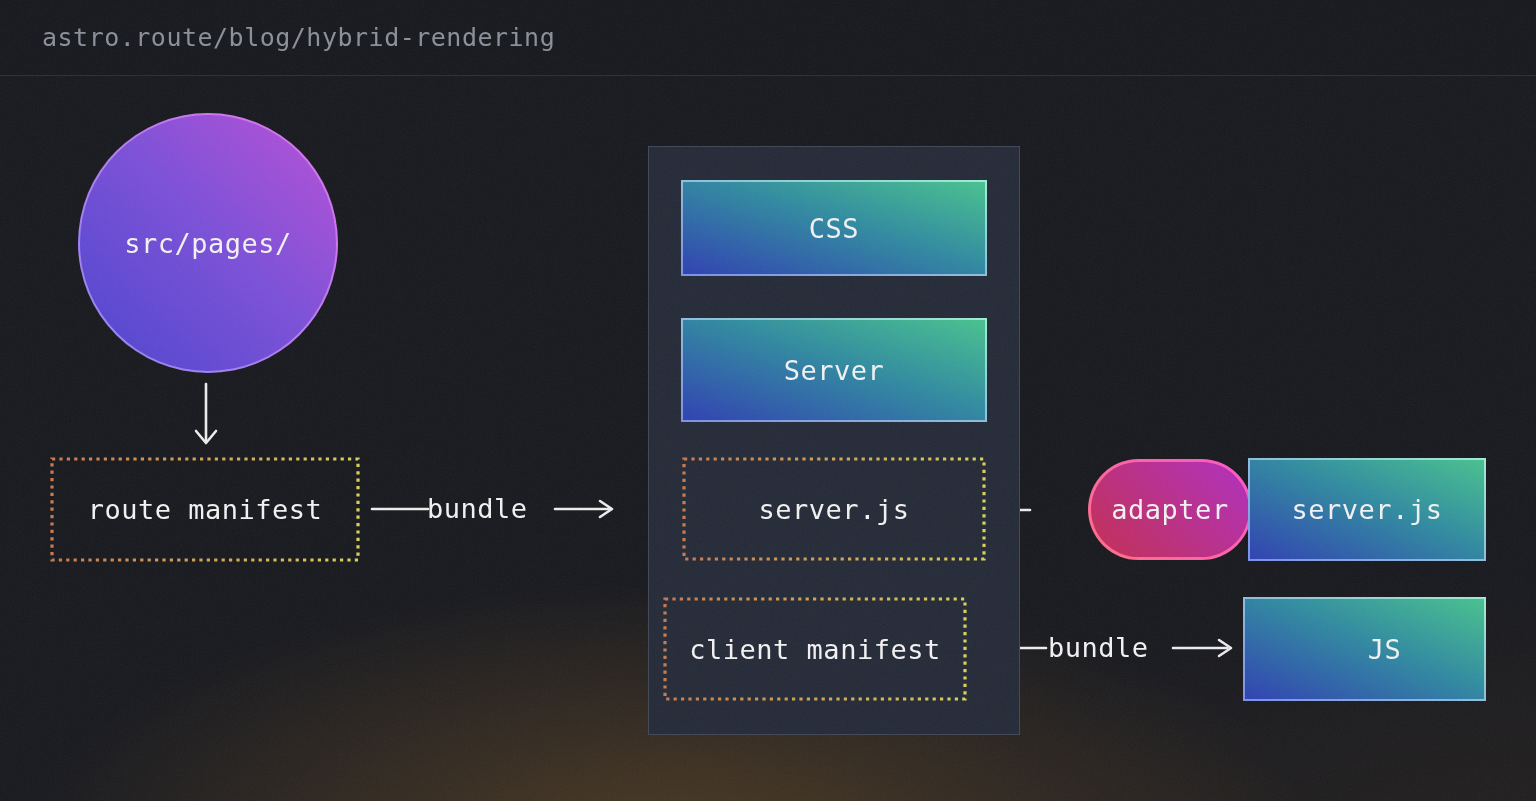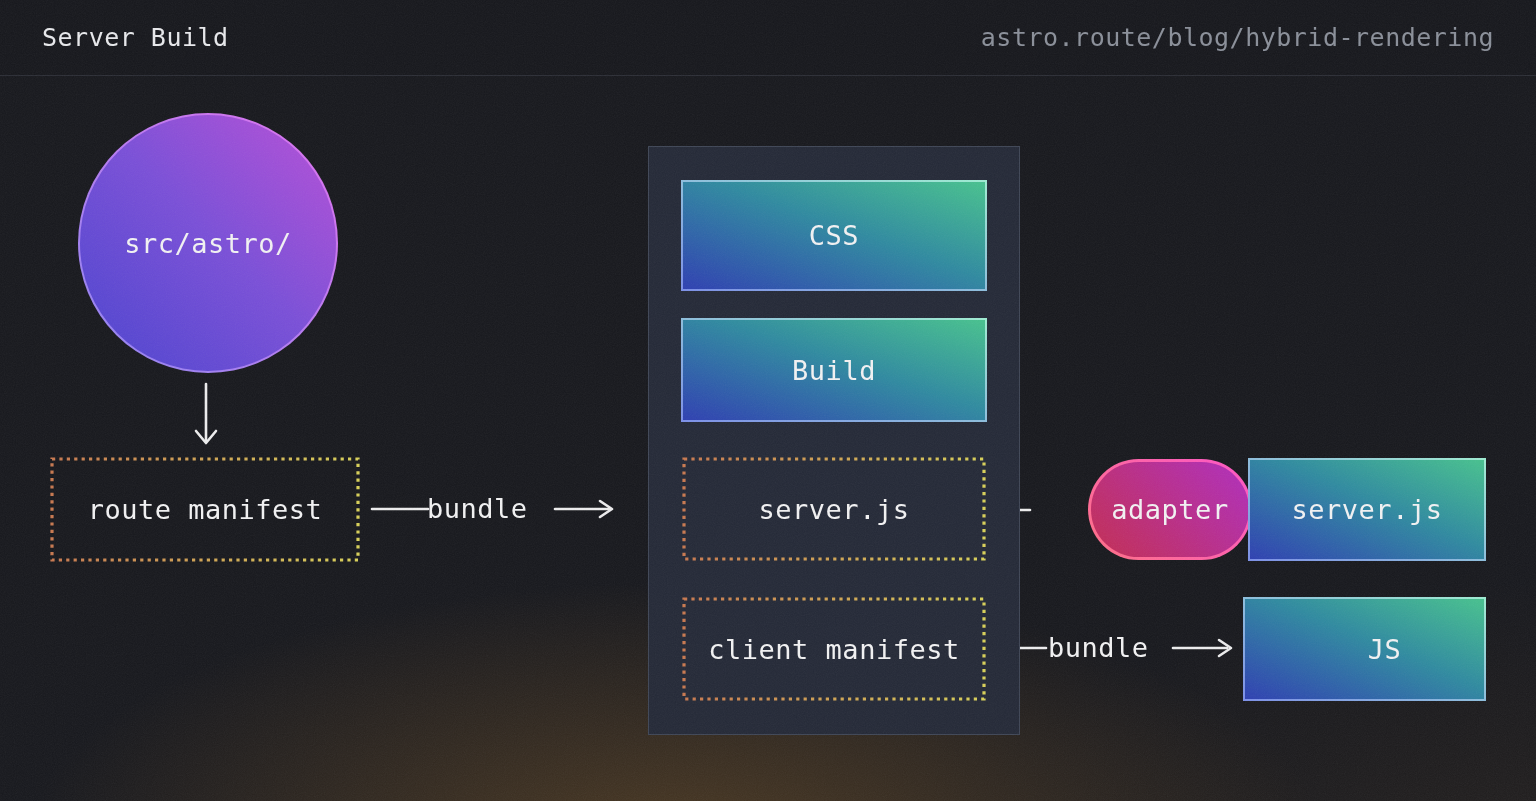--- a/index.html
+++ b/index.html
@@ -44,37 +44,37 @@
       linear-gradient(45deg, #8d86f2 0%, #e070f0 100%) border-box;
   }
 
   
   .dashed-node { background: transparent; }
   .dashed-node .dotted-border {
     position: absolute; inset: 0; width: 100%; height: 100%; pointer-events: none;
   }
   .route-node   { left: 50px;  top: 457px; width: 310px; height: 105px; }
   .serverjs-node{ left: 682px; top: 457px; width: 304px; height: 104px; }
-  .client-node  { left: 682px; top: 597px; width: 304px; height: 104px; }
+  .client-node  { left: 663px; top: 597px; width: 304px; height: 104px; }
 
   
   .panel {
     left: 648px; top: 146px; width: 372px; height: 589px;
     background: #242937;
     border: 1px solid #3f4656;
   }
 
   
   .gbox {
     border: 2px solid transparent;
     background:
       linear-gradient(to top right, #2e3eb2 0%, #2f8aa0 55%, #48c38e 100%) border-box;
     border-image: linear-gradient(to top right, #7c90e8 0%, #9eecd2 100%) 1;
   }
-  .css-box    { left: 681px;  top: 180px; width: 306px; height: 111px; }
+  .css-box    { left: 681px;  top: 180px; width: 306px; height: 96px; }
   .assets-box { left: 681px;  top: 318px; width: 306px; height: 104px; }
   .serverjs-out-box { left: 1248px; top: 458px; width: 238px; height: 103px; }
   .js-out-box       { left: 1243px; top: 597px; width: 243px; height: 104px; padding-left: 40px; }
 
   
   .pill-node {
     left: 1088px; top: 459px; width: 164px; height: 101px;
     border-radius: 52px;
     border: 3px solid transparent;
     background:
@@ -100,21 +100,20 @@
     position: absolute; inset: 0; width: 1536px; height: 801px;
     pointer-events: none; opacity: 0.07; z-index: 40;
   }
 </style>
 </head>
 <body>
 
 <div class="stage">
 
   <header class="topbar">
-    <div class="title">Server Build</div>
     <div class="url">astro.route/blog/hybrid-rendering</div>
   </header>
 
   <svg class="connectors" viewBox="0 0 1536 801">
     <g>
       <line x1="206" y1="384" x2="206" y2="441"></line>
       <path d="M 196 431 L 206 443 L 216 431"></path>
     </g>
     <g>
       <line x1="372" y1="509" x2="428" y2="509"></line>
@@ -129,21 +128,21 @@
       <path d="M 1221 502 L 1233 510 L 1221 518"></path>
     </g>
     <g>
       <line x1="997" y1="648" x2="1046" y2="648"></line>
       <line x1="1173" y1="648" x2="1227" y2="648"></line>
       <path d="M 1219 640 L 1231 648 L 1219 656"></path>
     </g>
   </svg>
 
   <div class="abs flexc circle-node">
-    <span class="node-label">src/astro/</span>
+    <span class="node-label">src/pages/</span>
   </div>
 
   <div class="abs flexc dashed-node route-node">
     <svg class="dotted-border" viewBox="0 0 310 105" preserveAspectRatio="none">
       <defs>
         <linearGradient id="dotg1" x1="0" y1="0" x2="1" y2="0">
           <stop offset="0" stop-color="#c8784f"></stop>
             <stop offset="1" stop-color="#d8d058"></stop>
         </linearGradient>
       </defs>
@@ -154,21 +153,21 @@
 
   <div class="edge-label bundle-left">bundle</div>
 
   <div class="abs panel"></div>
 
   <div class="abs flexc gbox css-box">
     <span class="node-label">CSS</span>
   </div>
 
   <div class="abs flexc gbox assets-box">
-    <span class="node-label">Build</span>
+    <span class="node-label">Server</span>
   </div>
 
   <div class="abs flexc dashed-node serverjs-node">
     <svg class="dotted-border" viewBox="0 0 304 104" preserveAspectRatio="none">
       <defs>
         <linearGradient id="dotg2" x1="0" y1="0" x2="1" y2="0">
           <stop offset="0" stop-color="#c8784f"></stop>
             <stop offset="1" stop-color="#d8d058"></stop>
         </linearGradient>
       </defs>

